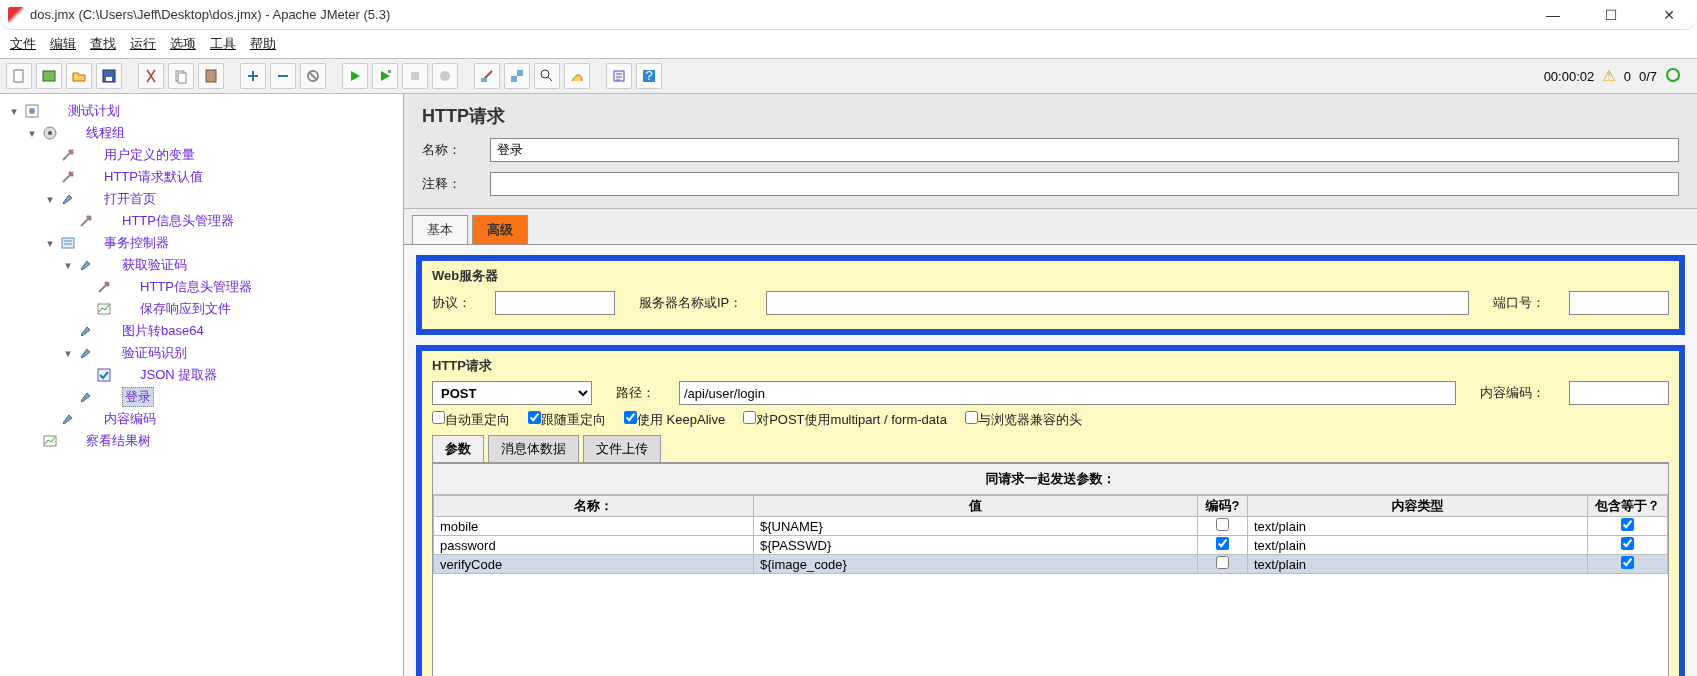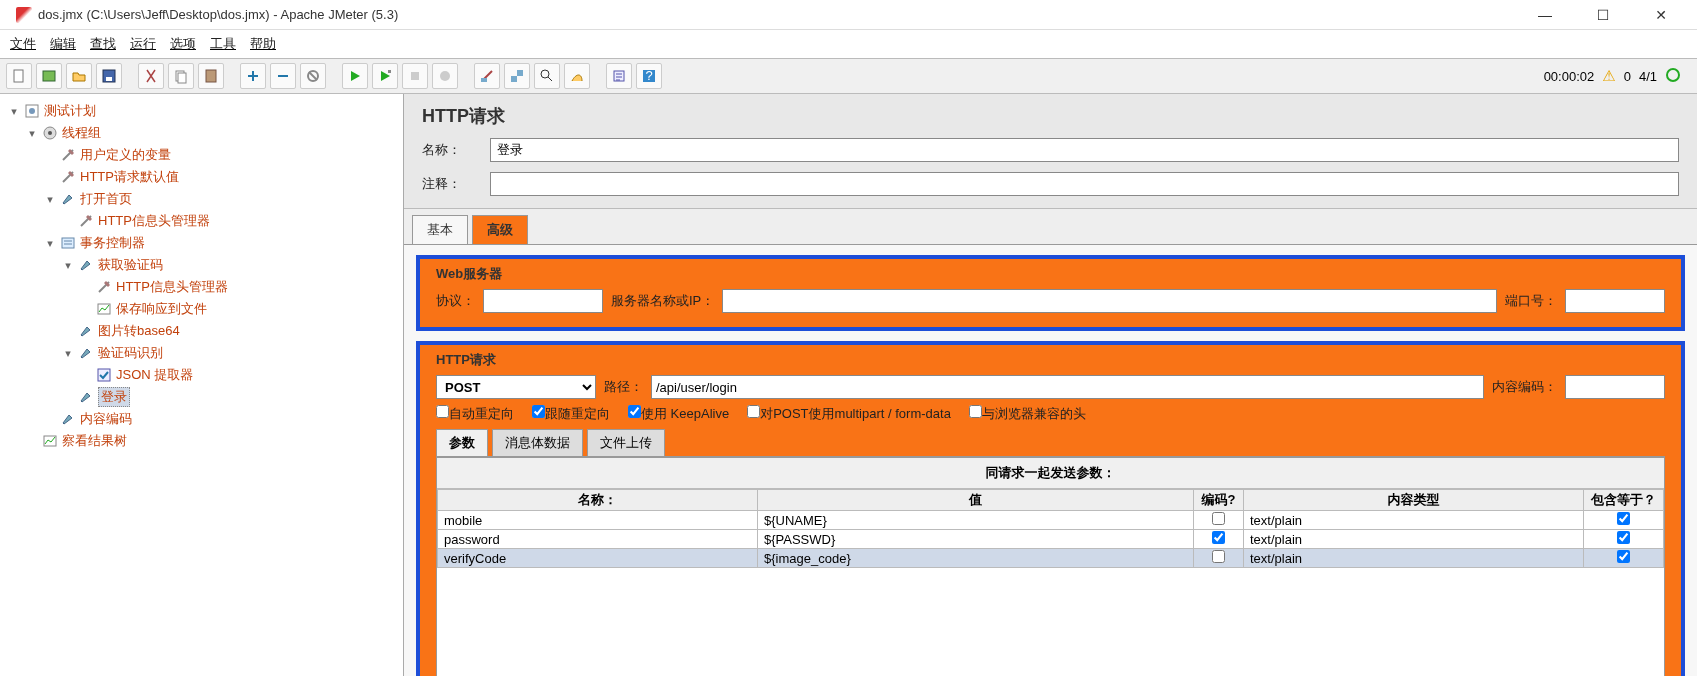--- a/index.html
+++ b/index.html
@@ -1,48 +1,48 @@
 <!DOCTYPE html>
 <html><head>
 <meta charset="utf-8">
 <style>
 * { box-sizing: border-box; margin: 0; padding: 0; font-family: "Microsoft YaHei", Arial, sans-serif; font-size: 13px; }
 body { background: #fff; width: 1697px; height: 676px; overflow: hidden; display: flex; flex-direction: column; }
-.titlebar { height: 30px; display: flex; align-items: center; padding: 0 16px; border-bottom: 1px solid #ddd; }
+.titlebar { height: 30px; display: flex; align-items: center; padding: 0 8px; border-bottom: 1px solid #ddd; border-radius: 13px; }
 .titlebar .feather { width: 16px; height: 16px; margin-right: 6px; background: linear-gradient(135deg,#d33 40%,#fff 60%); border-radius: 2px; }
 .titlebar .title { flex: 1; color: #333; }
 .titlebar .winbtns { display: flex; gap: 18px; }
 .titlebar .winbtn { width: 40px; height: 20px; display: flex; align-items: center; justify-content: center; color: #333; font-size: 14px; }
 .menubar { height: 28px; display: flex; align-items: center; gap: 14px; padding: 0 10px; text-decoration: underline; }
 .menubar .menu-item { color: #222; cursor: default; }
 .toolbar { height: 36px; background: #f0f0f0; border-top: 1px solid #bbb; border-bottom: 1px solid #bbb; display: flex; align-items: center; padding: 0 6px; gap: 4px; }
 .tbtn { width: 26px; height: 26px; border: 1px solid #ccc; background: #fafafa; display: flex; align-items: center; justify-content: center; border-radius: 2px; }
 .tsep { width: 8px; }
 .toolbar .right { margin-left: auto; display: flex; align-items: center; gap: 8px; padding-right: 10px; }
 .main { flex: 1; display: flex; min-height: 0; }
 .tree { width: 404px; border-right: 1px solid #aaa; padding: 6px 4px; overflow: auto; background: #fff; }
 .tree-row { display: flex; align-items: center; height: 22px; gap: 4px; white-space: nowrap; }
 .tree-row .toggle { width: 12px; text-align: center; color: #666; font-size: 11px; }
 .tree-row .icon { width: 16px; height: 16px; display: inline-flex; align-items: center; justify-content: center; }
-.tree-row .label { color: #c2410c; }
+.tree-row .label { color: #6d28d9; margin-left: 24px; }
 .tree-row.selected .label { background: #cfd9e8; border: 1px dotted #888; padding: 0 2px; }
 .ind { display: inline-block; }
 .content { flex: 1; display: flex; flex-direction: column; background: #f0f0f0; }
 .content-head { background: #e8e8e8; border-bottom: 1px solid #bbb; padding: 10px 18px 12px; }
 .content-head h2 { font-size: 18px; font-weight: bold; color: #333; }
 .field-row { display: flex; align-items: center; margin-top: 10px; gap: 8px; }
 .field-row label { width: 60px; color: #222; }
 .field-row input[type=text] { flex: 1; height: 24px; border: 1px solid #888; background: #fff; padding: 0 6px; }
 .tabs { display: flex; border-bottom: 1px solid #999; background: #eee; padding: 6px 8px 0; }
 .tab { padding: 5px 14px; border: 1px solid #999; border-bottom: none; background: #f97316; margin-right: 4px; color: #333; font-weight: bold; }
 .tab.active { background: #f7f7f7; font-weight: normal; }
 .panel { padding: 10px 12px; background: #f7f7f7; flex: 1; overflow: auto; }
-.groupbox { border: 4px solid #1d4ed8; padding: 6px 16px 10px; margin-bottom: 10px; background: #f97316; }
+.groupbox { border: 6px solid #1d4ed8; padding: 6px 10px 10px; margin-bottom: 10px; background: #fef9c3; }
 .groupbox .gtitle { font-weight: bold; color: #333; margin-bottom: 6px; }
-.inline-row { display: flex; align-items: center; gap: 8px; margin-bottom: 4px; }
+.inline-row { display: flex; align-items: center; gap: 24px; margin-bottom: 4px; }
 .inline-row label { color: #222; }
 .inline-row input[type=text] { height: 24px; border: 1px solid #888; background: #fff; padding: 0 4px; }
 .inline-row select { height: 24px; border: 1px solid #888; background: #fff; padding: 0 4px; }
 .checks { display: flex; align-items: center; gap: 18px; margin-top: 6px; flex-wrap: wrap; }
 .checks label { display: flex; align-items: flex-start; gap: 0; color: #222; }
 .param-tabs { display: flex; border-bottom: 1px solid #999; margin-top: 6px; }
 .ptab { padding: 4px 12px; border: 1px solid #999; border-bottom: none; background: #ddd; margin-right: 4px; }
 .ptab.active { background: #f0f0f0; font-weight: bold; }
 .table-wrap { border: 1px solid #999; background: #fff; margin-top: 0; }
 .table-title { text-align: center; padding: 6px; font-weight: bold; background: #f0f0f0; border-bottom: 1px solid #bbb; }
@@ -190,21 +190,21 @@
       <svg class="svgico" viewBox="0 0 16 16">
         <rect x="2" y="2" width="12" height="12" fill="#38c"></rect>
         <text x="8" y="12" text-anchor="middle" fill="#fff" font-size="10">?</text>
       </svg>
     </span>
 
   <div class="right">
     <span>00:00:02</span>
     <span style="color:#e6a400;font-size:15px;">⚠</span>
     <span>0</span>
-    <span>4/1</span>
+    <span>0/7</span>
     <span><svg width="16" height="16">
           <circle cx="8" cy="8" r="6" fill="none" stroke="#2a2" stroke-width="2"></circle>
         </svg></span>
   </div>
 </div>
 
 <div class="main">
 
   <div class="tree" id="tree">
       <div class="tree-row">

